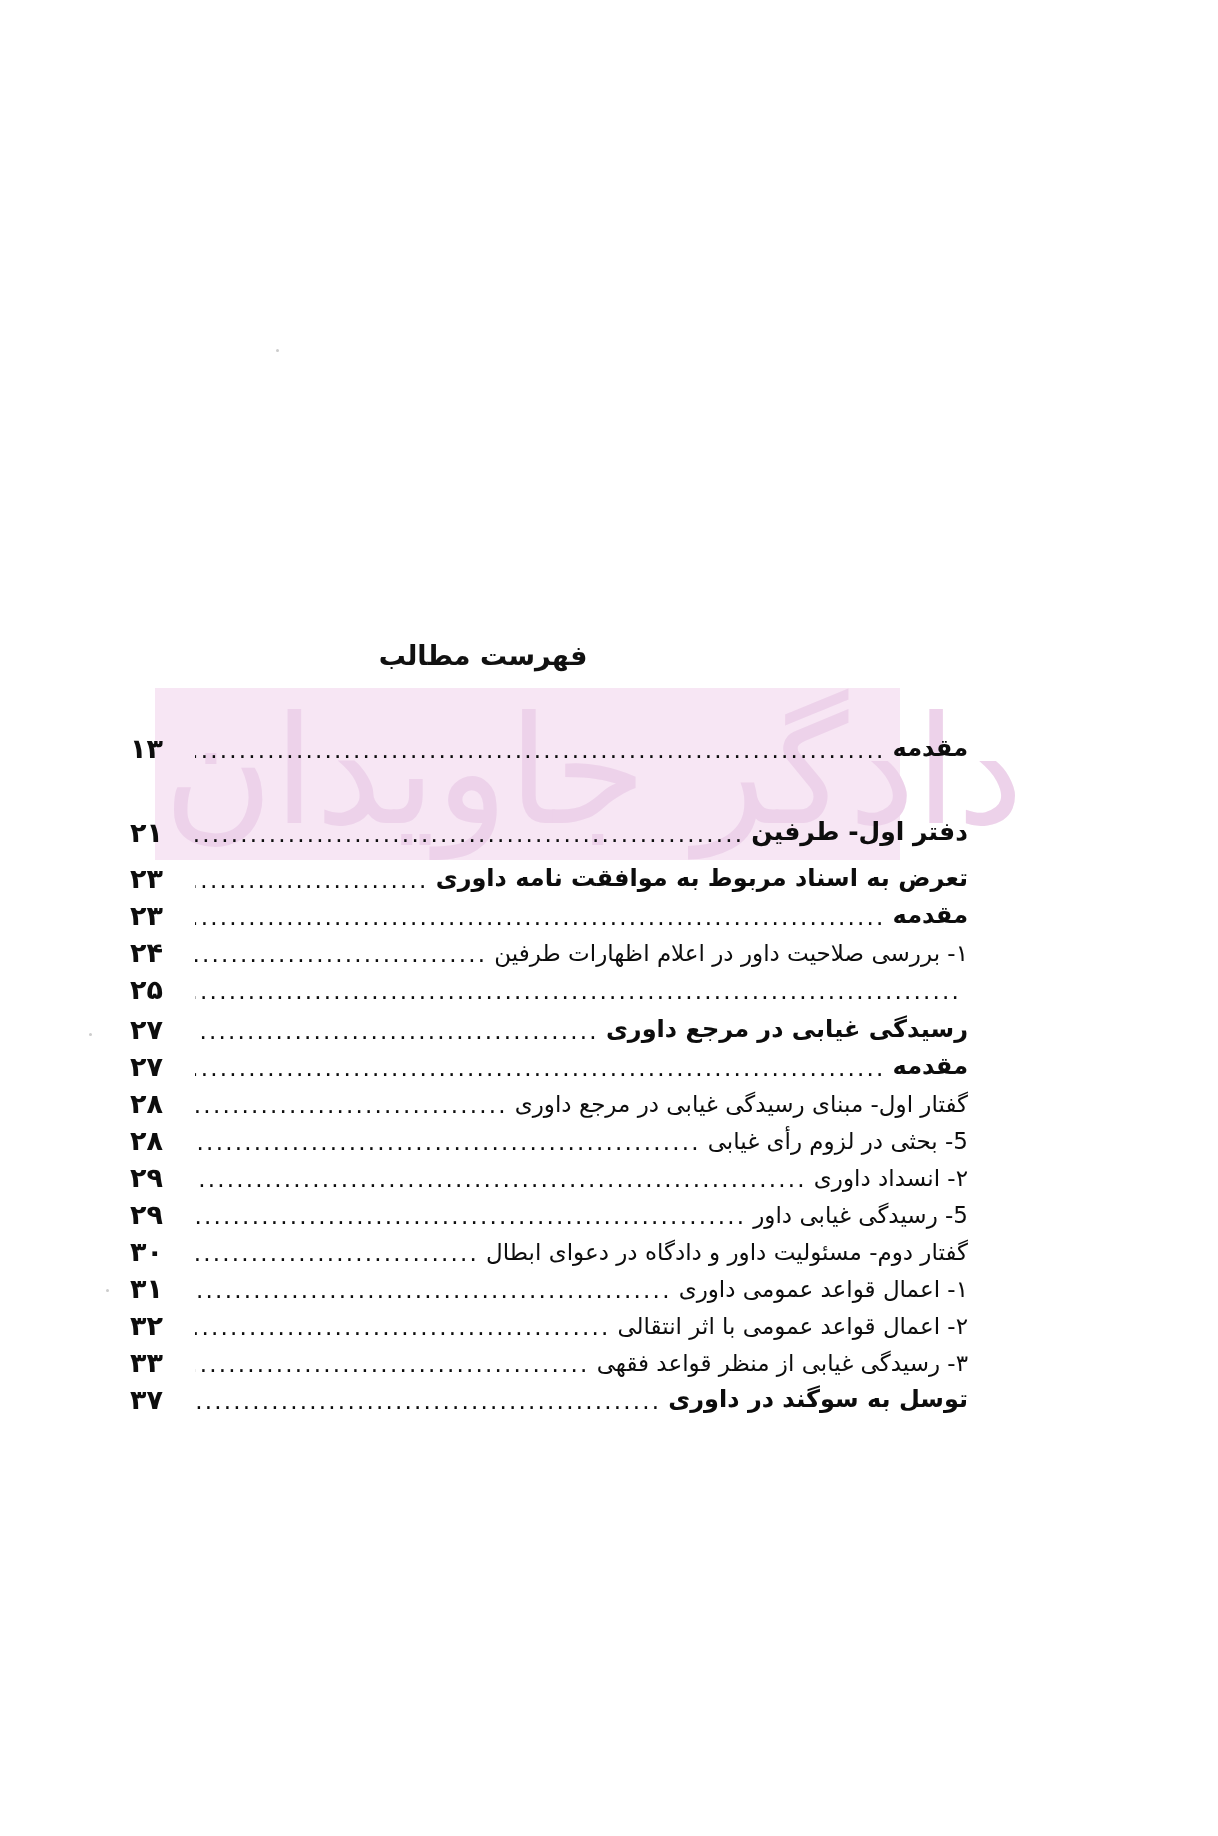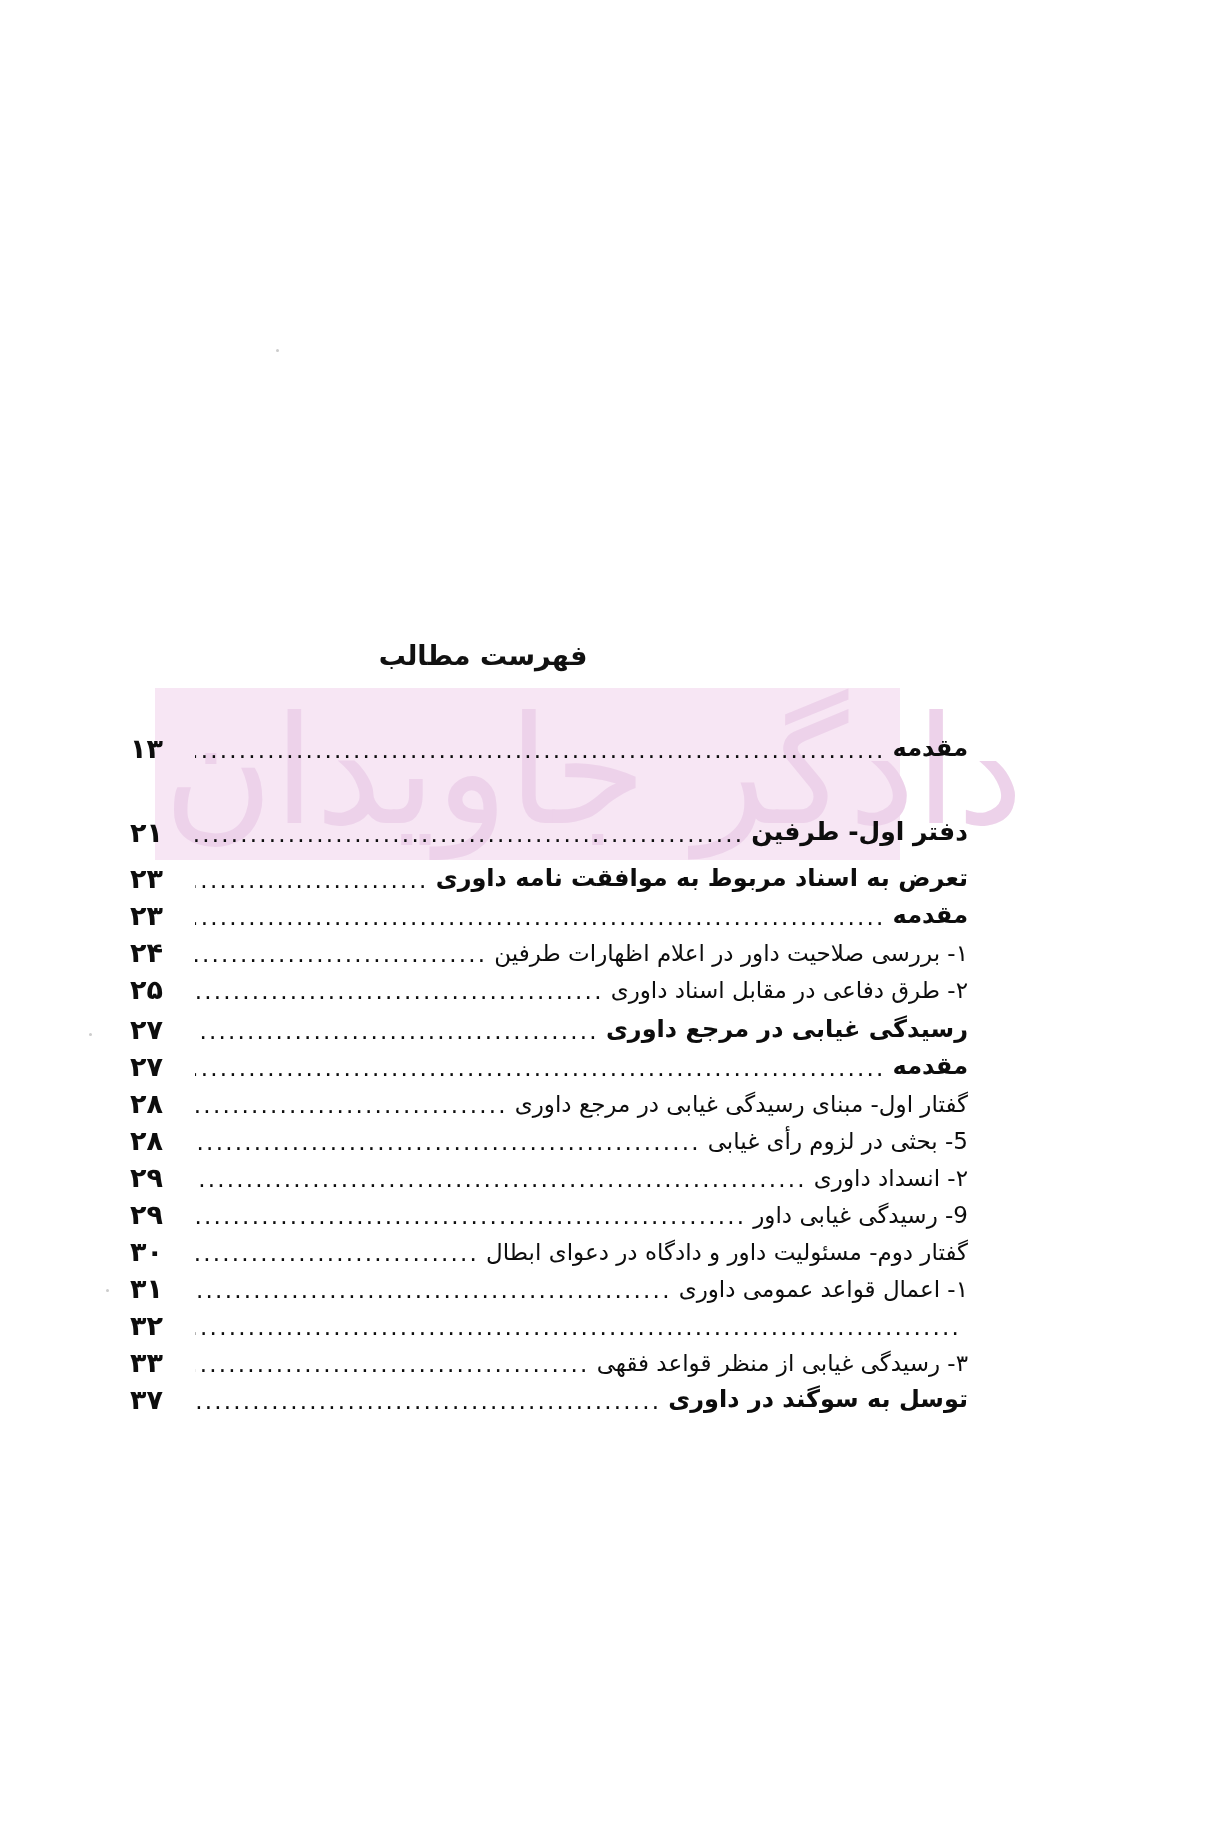--- a/index.html
+++ b/index.html
@@ -176,21 +176,20 @@
         <span class="toc-label">مقدمه</span>
         <span class="toc-leader"></span>
         <span class="toc-page">۲۳</span>
       </div>
       <div class="toc-entry lvl-sub gap-xs">
         <span class="toc-label">۱- بررسی صلاحیت داور در اعلام اظهارات طرفین</span>
         <span class="toc-leader"></span>
         <span class="toc-page">۲۴</span>
       </div>
       <div class="toc-entry lvl-sub gap-xs">
-        <span class="toc-label">۲- طرق دفاعی در مقابل اسناد داوری</span>
         <span class="toc-leader"></span>
         <span class="toc-page">۲۵</span>
       </div>
       <div class="toc-entry lvl-sec gap-sm">
         <span class="toc-label">رسیدگی غیابی در مرجع داوری</span>
         <span class="toc-leader"></span>
         <span class="toc-page">۲۷</span>
       </div>
       <div class="toc-entry lvl-plain gap-xs">
         <span class="toc-label">مقدمه</span>
@@ -206,35 +205,36 @@
         <span class="toc-label">5- بحثی در لزوم رأی غیابی</span>
         <span class="toc-leader"></span>
         <span class="toc-page">۲۸</span>
       </div>
       <div class="toc-entry lvl-sub gap-xs">
         <span class="toc-label">۲- انسداد داوری</span>
         <span class="toc-leader"></span>
         <span class="toc-page">۲۹</span>
       </div>
       <div class="toc-entry lvl-sub gap-xs">
-        <span class="toc-label">9- رسیدگی غیابی داور</span>
+        <span class="toc-label">5- رسیدگی غیابی داور</span>
         <span class="toc-leader"></span>
         <span class="toc-page">۲۹</span>
       </div>
       <div class="toc-entry lvl-sub gap-xs">
         <span class="toc-label">گفتار دوم- مسئولیت داور و دادگاه در دعوای ابطال</span>
         <span class="toc-leader"></span>
         <span class="toc-page">۳۰</span>
       </div>
       <div class="toc-entry lvl-sub gap-xs">
         <span class="toc-label">۱- اعمال قواعد عمومی داوری</span>
         <span class="toc-leader"></span>
         <span class="toc-page">۳۱</span>
       </div>
       <div class="toc-entry lvl-sub gap-xs">
+        <span class="toc-label">۲- اعمال قواعد عمومی با اثر انتقالی</span>
         <span class="toc-leader"></span>
         <span class="toc-page">۳۲</span>
       </div>
       <div class="toc-entry lvl-sub gap-xs">
         <span class="toc-label">۳- رسیدگی غیابی از منظر قواعد فقهی</span>
         <span class="toc-leader"></span>
         <span class="toc-page">۳۳</span>
       </div>
       <div class="toc-entry lvl-sec gap-xs">
         <span class="toc-label">توسل به سوگند در داوری</span>

